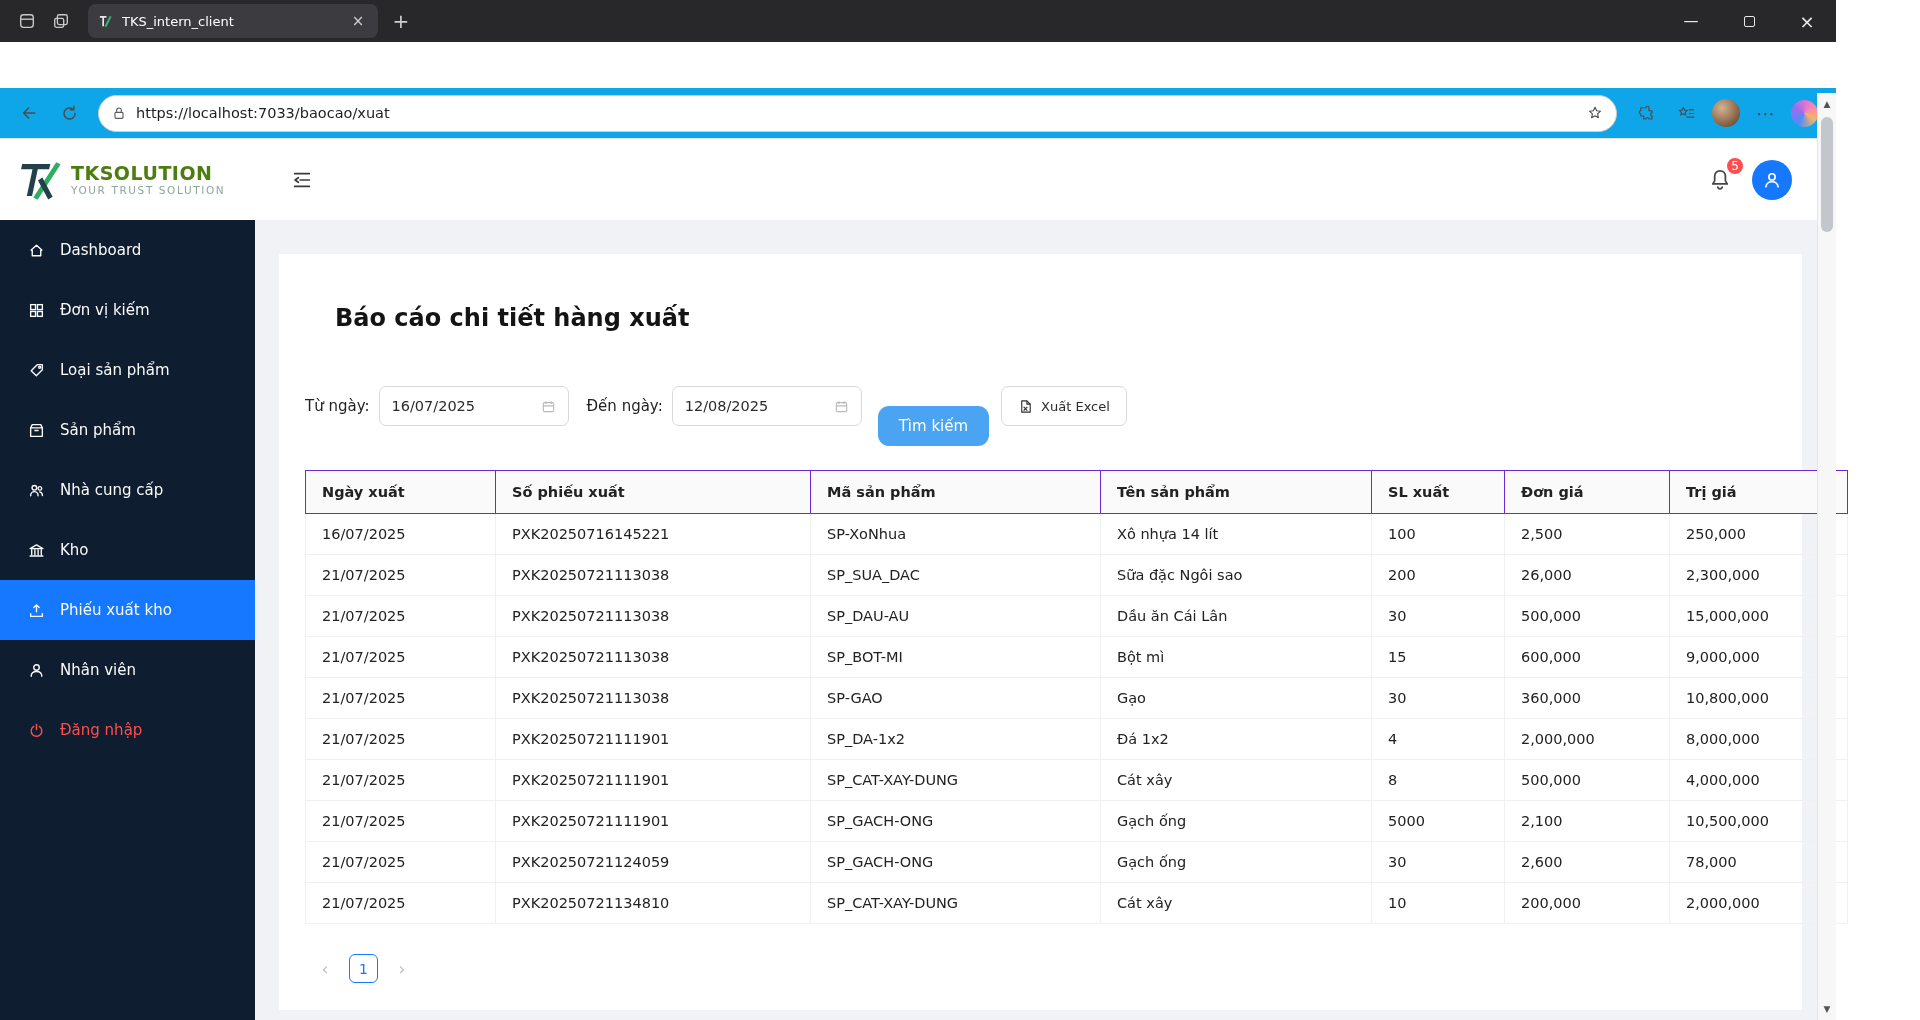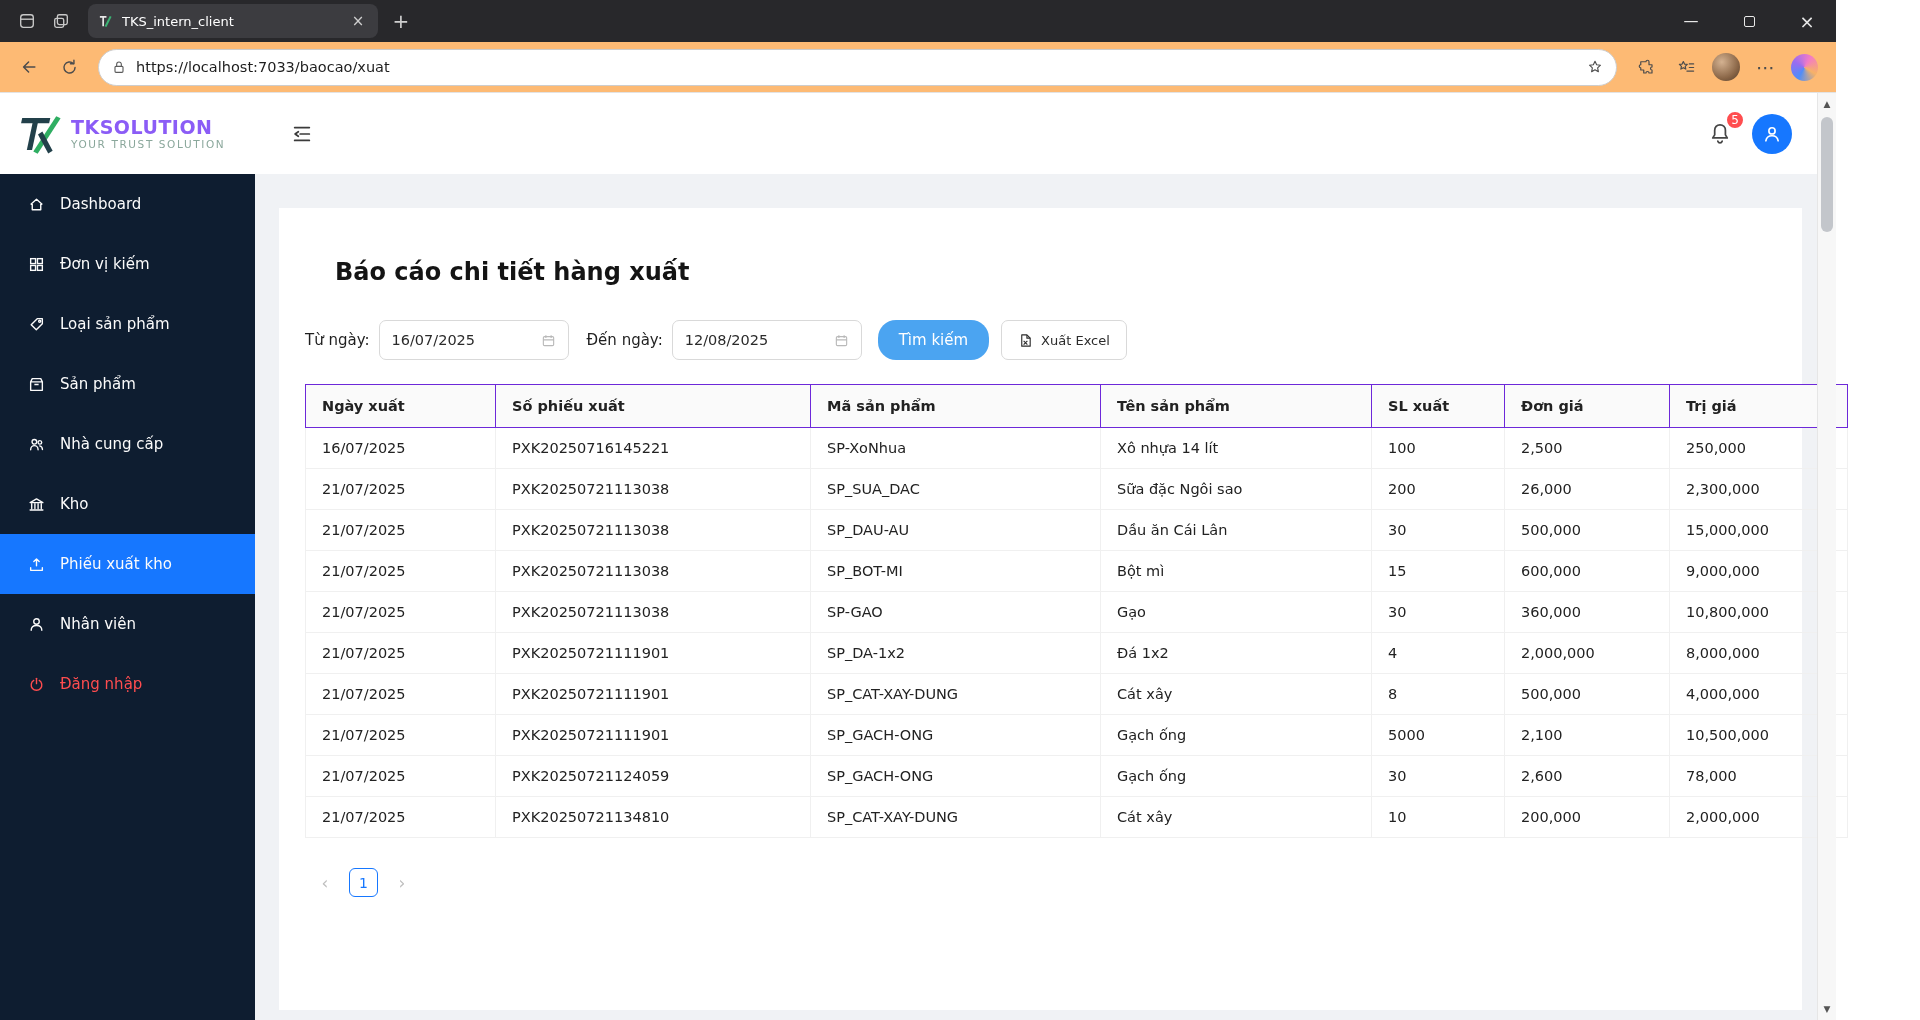--- a/index.html
+++ b/index.html
@@ -12,36 +12,36 @@
   .ts-icon { width:34px; height:32px; display:flex; align-items:center; justify-content:center; color:#c9c9c9; border-radius:6px; }
   .tab { margin-left:10px; width:290px; height:34px; background:#3c3c40; border-radius:8px; display:flex; align-items:center; padding:0 10px; gap:9px; color:#fff; font-size:13px; }
   .tab-title { flex:1; white-space:nowrap; overflow:hidden; }
   .tab-close { width:20px; height:20px; display:flex; align-items:center; justify-content:center; color:#cfcfcf; font-size:15px; border-radius:4px; }
   .newtab { width:34px; height:34px; margin-left:6px; display:flex; align-items:center; justify-content:center; color:#cfcfcf; font-size:20px; }
   .win-controls { margin-left:auto; display:flex; height:100%; }
   .win-btn { width:58px; height:100%; display:flex; align-items:center; justify-content:center; color:#e8e8e8; font-size:15px; }
   .maxbox { width:11px; height:11px; border:1.4px solid #e8e8e8; border-radius:2px; display:inline-block; }
 
   
-  .toolbar { height:51px; background:#fdba74; border-bottom:1px solid #e3e3e3; display:flex; align-items:center; padding:0 10px; gap:2px; flex-shrink:0; }
+  .toolbar { height:51px; background:#0ea5e9; border-bottom:1px solid #e3e3e3; display:flex; align-items:center; padding:0 10px; gap:2px; flex-shrink:0;margin-top:46px; }
   .tb-icon { width:38px; height:38px; display:flex; align-items:center; justify-content:center; color:#4c4c4c; border-radius:7px; flex-shrink:0; }
   .addressbar { flex:1; height:37px; background:#fff; border:1px solid #cdcdcd; border-radius:19px; display:flex; align-items:center; padding:0 12px; gap:9px; margin:0 8px; }
   .url { flex:1; font-size:14.5px; color:#1e1e1e; white-space:nowrap; overflow:hidden; }
   .profile-avatar { width:28px; height:28px; border-radius:50%; background:radial-gradient(circle at 35% 32%, #d4b291, #8a6647 62%, #4e3categorical 100%); background:radial-gradient(circle at 35% 32%, #d4b291, #8a6647 62%, #4e3a29 100%); flex-shrink:0; margin:0 5px; }
   .copilot { width:27px; height:27px; border-radius:50%; flex-shrink:0; margin:0 8px 0 4px;
     background:conic-gradient(from 210deg, #4f8df9, #8f6cf0, #e briefly, #4f8df9);
     background:conic-gradient(from 210deg, #4f8df9, #9a6cf0, #f37bc5, #f7b267, #4f8df9); }
   .dots { font-size:19px; color:#4c4c4c; letter-spacing:1px; }
 
   
   .app { flex:1; display:flex; flex-direction:column; background:#f0f2f5; min-height:0; }
   .app-header { height:81px; background:#fff; display:flex; align-items:center; flex-shrink:0; }
   .brand { width:255px; padding-left:16px; display:flex; align-items:center; gap:9px; flex-shrink:0; }
   .brand-text { display:flex; flex-direction:column; line-height:1.15; }
-  .brand-name { font-size:19px; font-weight:bold; color:#8b5cf6; letter-spacing:.5px; }
+  .brand-name { font-size:19px; font-weight:bold; color:#4d7c0f; letter-spacing:.5px; }
   .brand-tagline { font-size:10.5px; color:#8aa79b; letter-spacing:1.6px; }
   .collapse-btn { margin-left:30px; width:34px; height:34px; display:flex; align-items:center; justify-content:center; color:#3b3b3b; }
   .header-right { margin-left:auto; margin-right:44px; display:flex; align-items:center; gap:16px; }
   .notif-wrap { position:relative; width:32px; height:32px; display:flex; align-items:center; justify-content:center; color:#454545; }
   .notif-badge { position:absolute; top:-8px; right:-9px; min-width:20px; height:20px; padding:0 4px; border-radius:10px; background:#ff4d4f; color:#fff; font-size:12px; display:flex; align-items:center; justify-content:center; border:2px solid #fff; }
   .user-btn { width:40px; height:40px; border-radius:50%; background:#1677ff; display:flex; align-items:center; justify-content:center; border:none; }
 
   
   .app-body { flex:1; display:flex; min-height:0; }
   .sidebar { width:255px; background:#0e1d30; flex-shrink:0; }
@@ -51,21 +51,21 @@
   .menu-item.danger { color:#ff4d4f; }
 
   
   .main { flex:1; padding:34px 34px 10px 24px; min-width:0; }
   .card { background:#fff; height:100%; padding:50px 40px 0 26px; }
   .page-title { font-size:24px; font-weight:bold; color:#141414; margin-left:30px; }
   .filters { margin-top:34px; display:flex; align-items:center; font-size:15px; color:#1f1f1f; }
   .f-label { margin-right:9px; }
   .date-input { width:190px; height:40px; border:1px solid #d9d9d9; border-radius:7px; background:#fff; display:flex; align-items:center; justify-content:space-between; padding:0 12px; font-size:14.5px; color:#2b2b2b; }
   .gap18 { width:18px; } .gap16 { width:16px; } .gap12 { width:12px; }
-  .btn-primary { height:40px; padding:0 21px; background:#4ba4f1; color:#fff; border:none; border-radius:18px; font-size:15px; cursor:pointer; font-family:inherit; }
+  .btn-primary { height:40px; padding:0 21px; background:#4ba4f1; color:#fff; border:none; border-radius:11px; font-size:15px; cursor:pointer; font-family:inherit;margin-top:40px; }
   .btn-default { height:40px; padding:0 16px; background:#fff; border:1px solid #d9d9d9; border-radius:7px; font-size:13px; color:#2b2b2b; display:flex; align-items:center; gap:8px; cursor:pointer; font-family:inherit; }
 
   .table-wrap { margin-top:24px; }
   table { border-collapse:collapse; table-layout:fixed; width:1542px; font-size:14.5px; color:#222; }
   th { background:#fafafa; font-weight:bold; text-align:left; padding:13px 16px; border:1px solid #6d28d9; white-space:nowrap; }
   td { padding:12px 16px; border:1px solid #f0f0f0; white-space:nowrap; overflow:hidden; }
 
   .pagination { margin-top:30px; margin-left:10px; display:flex; align-items:center; gap:14px; }
   .pg-arrow { color:#bfbfbf; font-size:17px; width:20px; text-align:center; cursor:default; }
   .pg-num { min-width:29px; height:29px; border:1px solid #1677ff; color:#1677ff; background:#fff; border-radius:6px; display:flex; align-items:center; justify-content:center; font-size:14px; }

